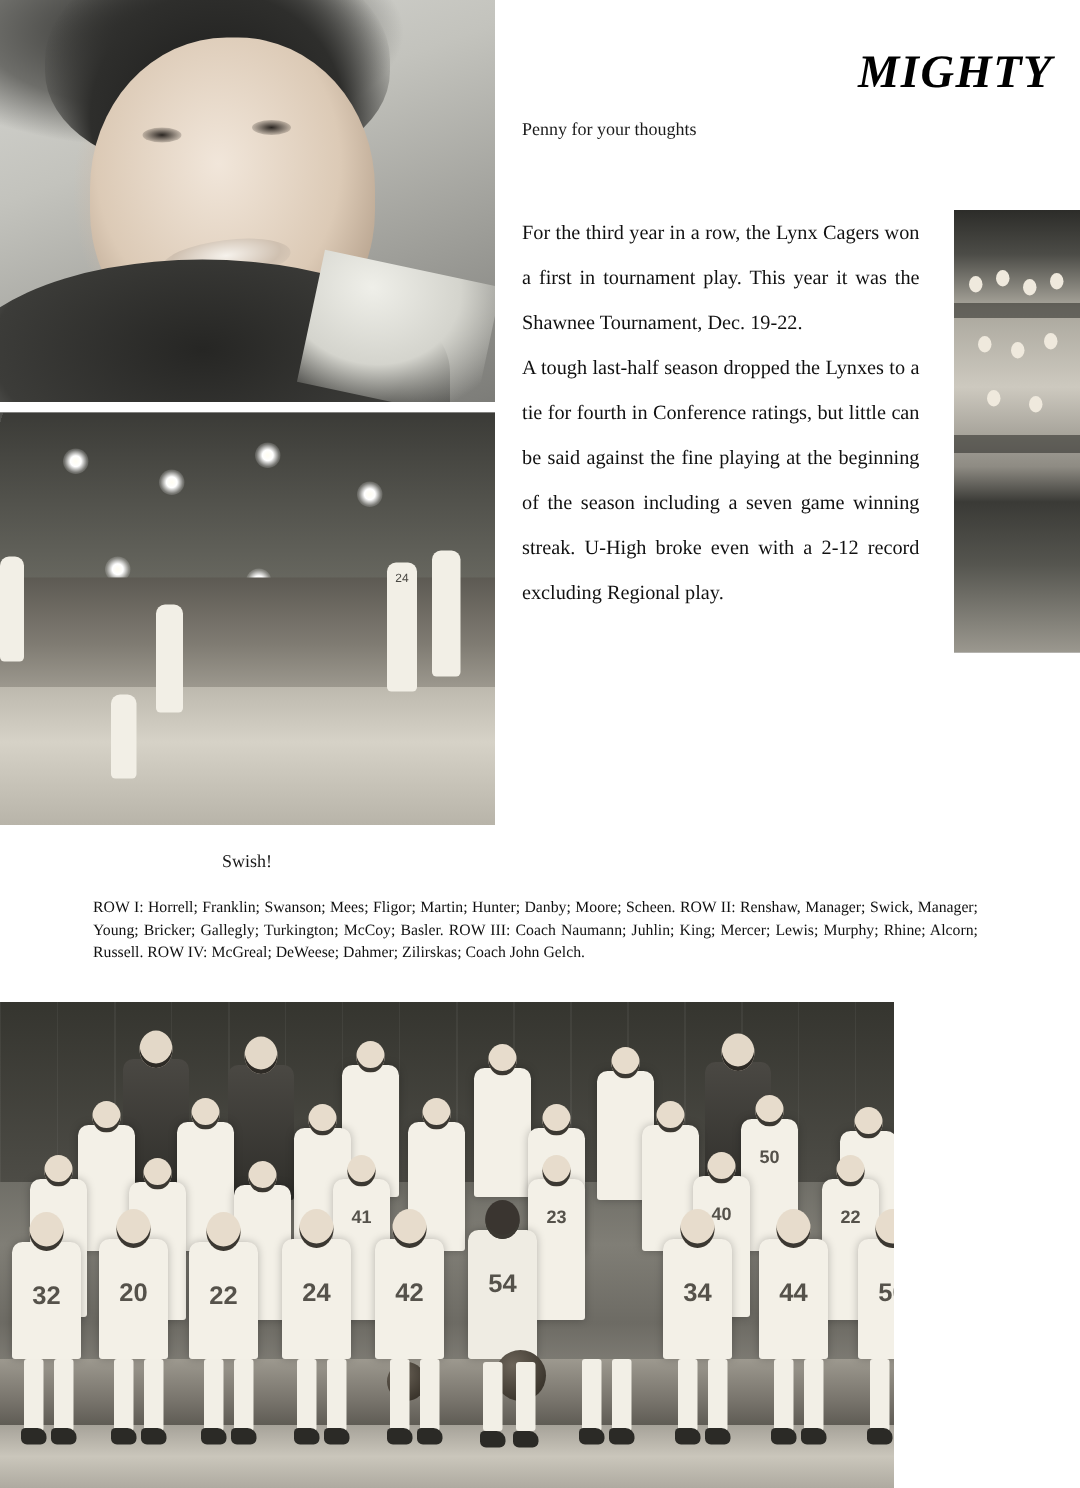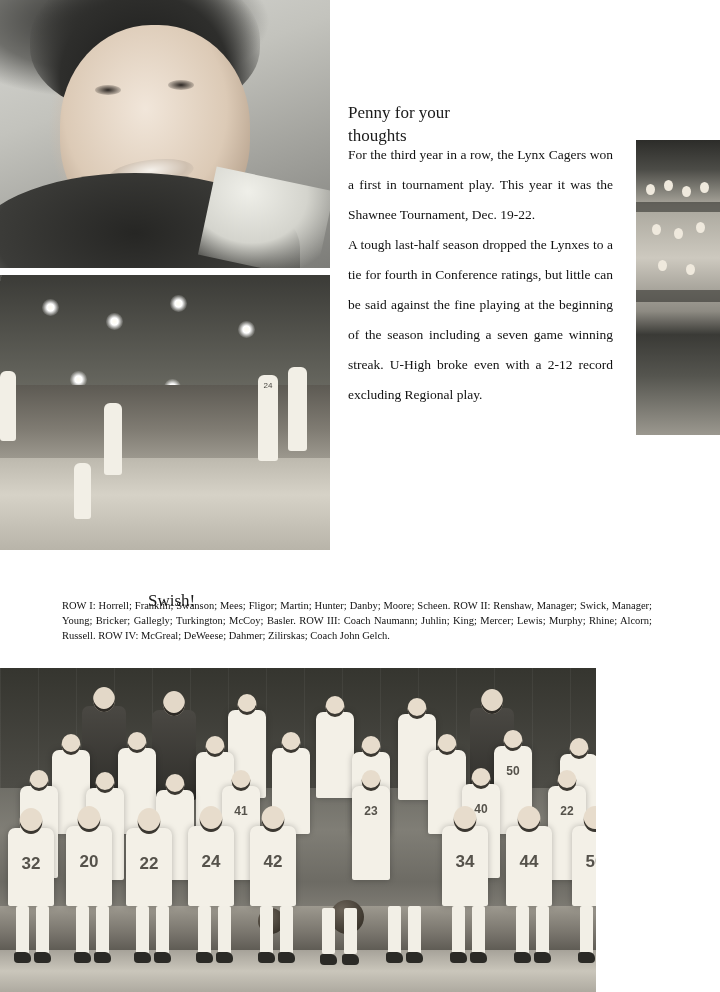--- a/index.html
+++ b/index.html
@@ -264,24 +264,23 @@
     position: absolute;
     width: 17px; height: 11px;
     background: #2b2a26;
     border-radius: 3px 6px 4px 4px;
   }
 
   
   .caption {
     position: absolute;
     font-family: "Liberation Serif", serif;
-    font-size: 17px;
+    font-size: 12px;
     color: #1a1a1a;
     line-height: 1.35;
-    margin-top: 24px;
   }
   #caption-penny { left: 348px; top: 78px; width: 120px; }
   #caption-swish { left: 148px; top: 566px; }
 
   
   #body-copy {
     position: absolute;
     left: 348px;
     top: 140px;
     width: 265px;
@@ -307,20 +306,21 @@
     line-height: 1.45;
     color: #111;
     text-align: justify;
   }
 </style>
 </head>
 <body>
 
 <div class="page">
 
+  <div class="headline">MIGHTY</div>
 
   <div class="photo" id="photo-portrait">
     <div class="bg"></div>
     <div class="hair"></div>
     <div class="face"></div>
     <div class="eye l"></div>
     <div class="eye r"></div>
     <div class="mouth"></div>
     <div class="shoulder"></div>
     <div class="collar"></div>
@@ -462,20 +462,24 @@
       <div class="head"></div>
       <span class="jnum">22</span>
     </div>
     <div class="player" style="left:188px; top:158px; height:80px;">
       <div class="head"></div>
       <span class="jnum">24</span>
     </div>
     <div class="player" style="left:250px; top:158px; height:80px;">
       <div class="head"></div>
       <span class="jnum">42</span>
+    </div>
+    <div class="player" style="left:312px; top:152px; height:86px; background:#efece3;">
+      <div class="head" style="background:#3a3530;"></div>
+      <span class="jnum">54</span>
     </div>
     <div class="player" style="left:442px; top:158px; height:80px;">
       <div class="head"></div>
       <span class="jnum">34</span>
     </div>
     <div class="player" style="left:506px; top:158px; height:80px;">
       <div class="head"></div>
       <span class="jnum">44</span>
     </div>
     <div class="player" style="left:572px; top:158px; height:80px;">

